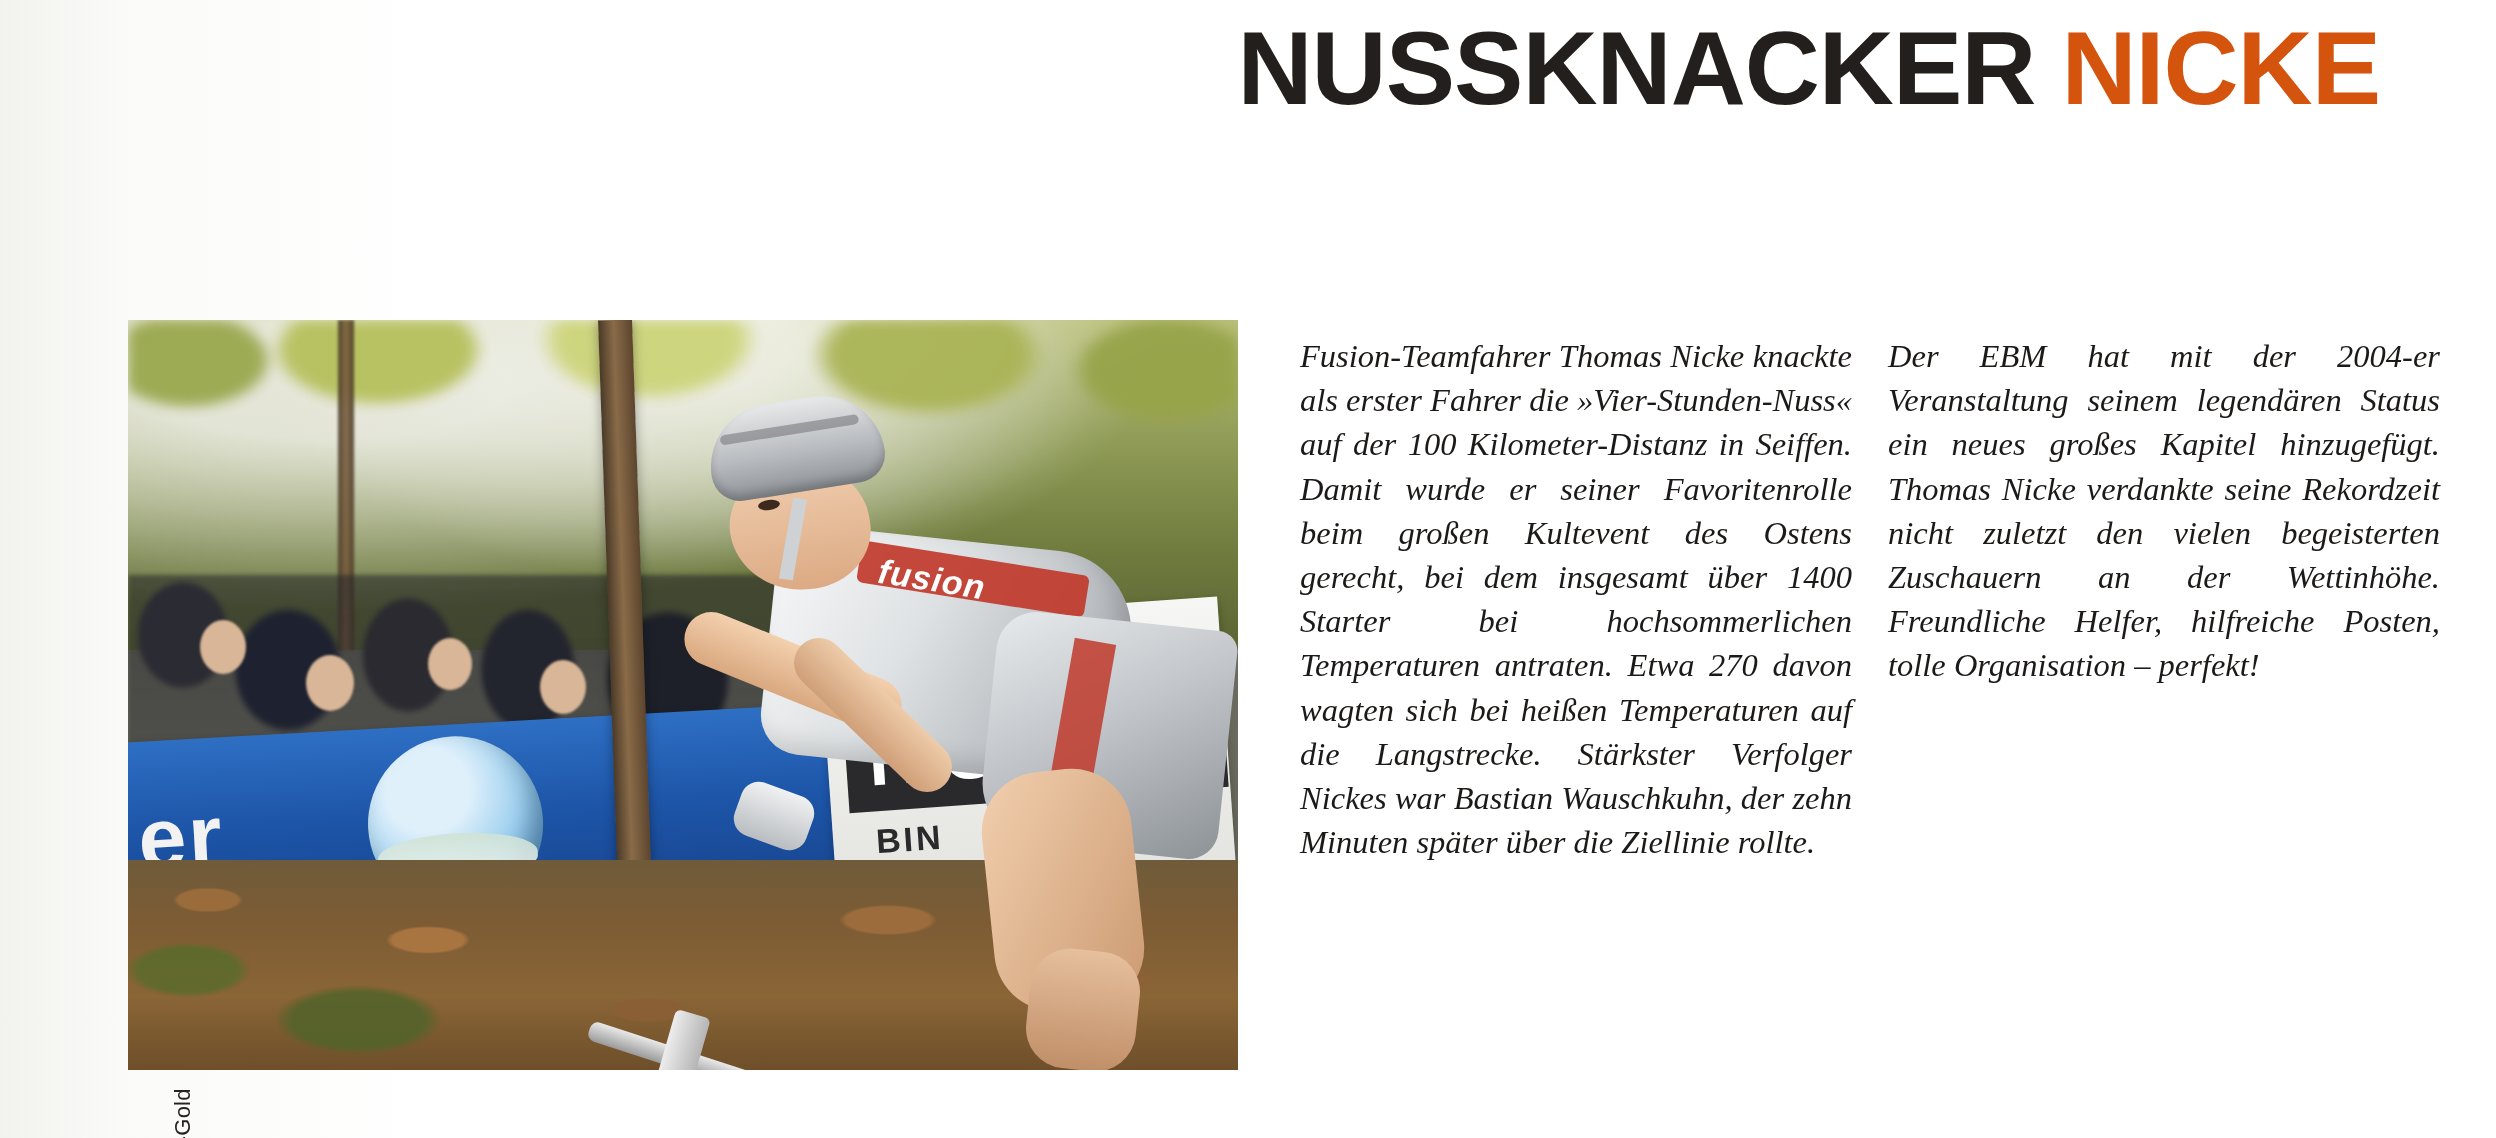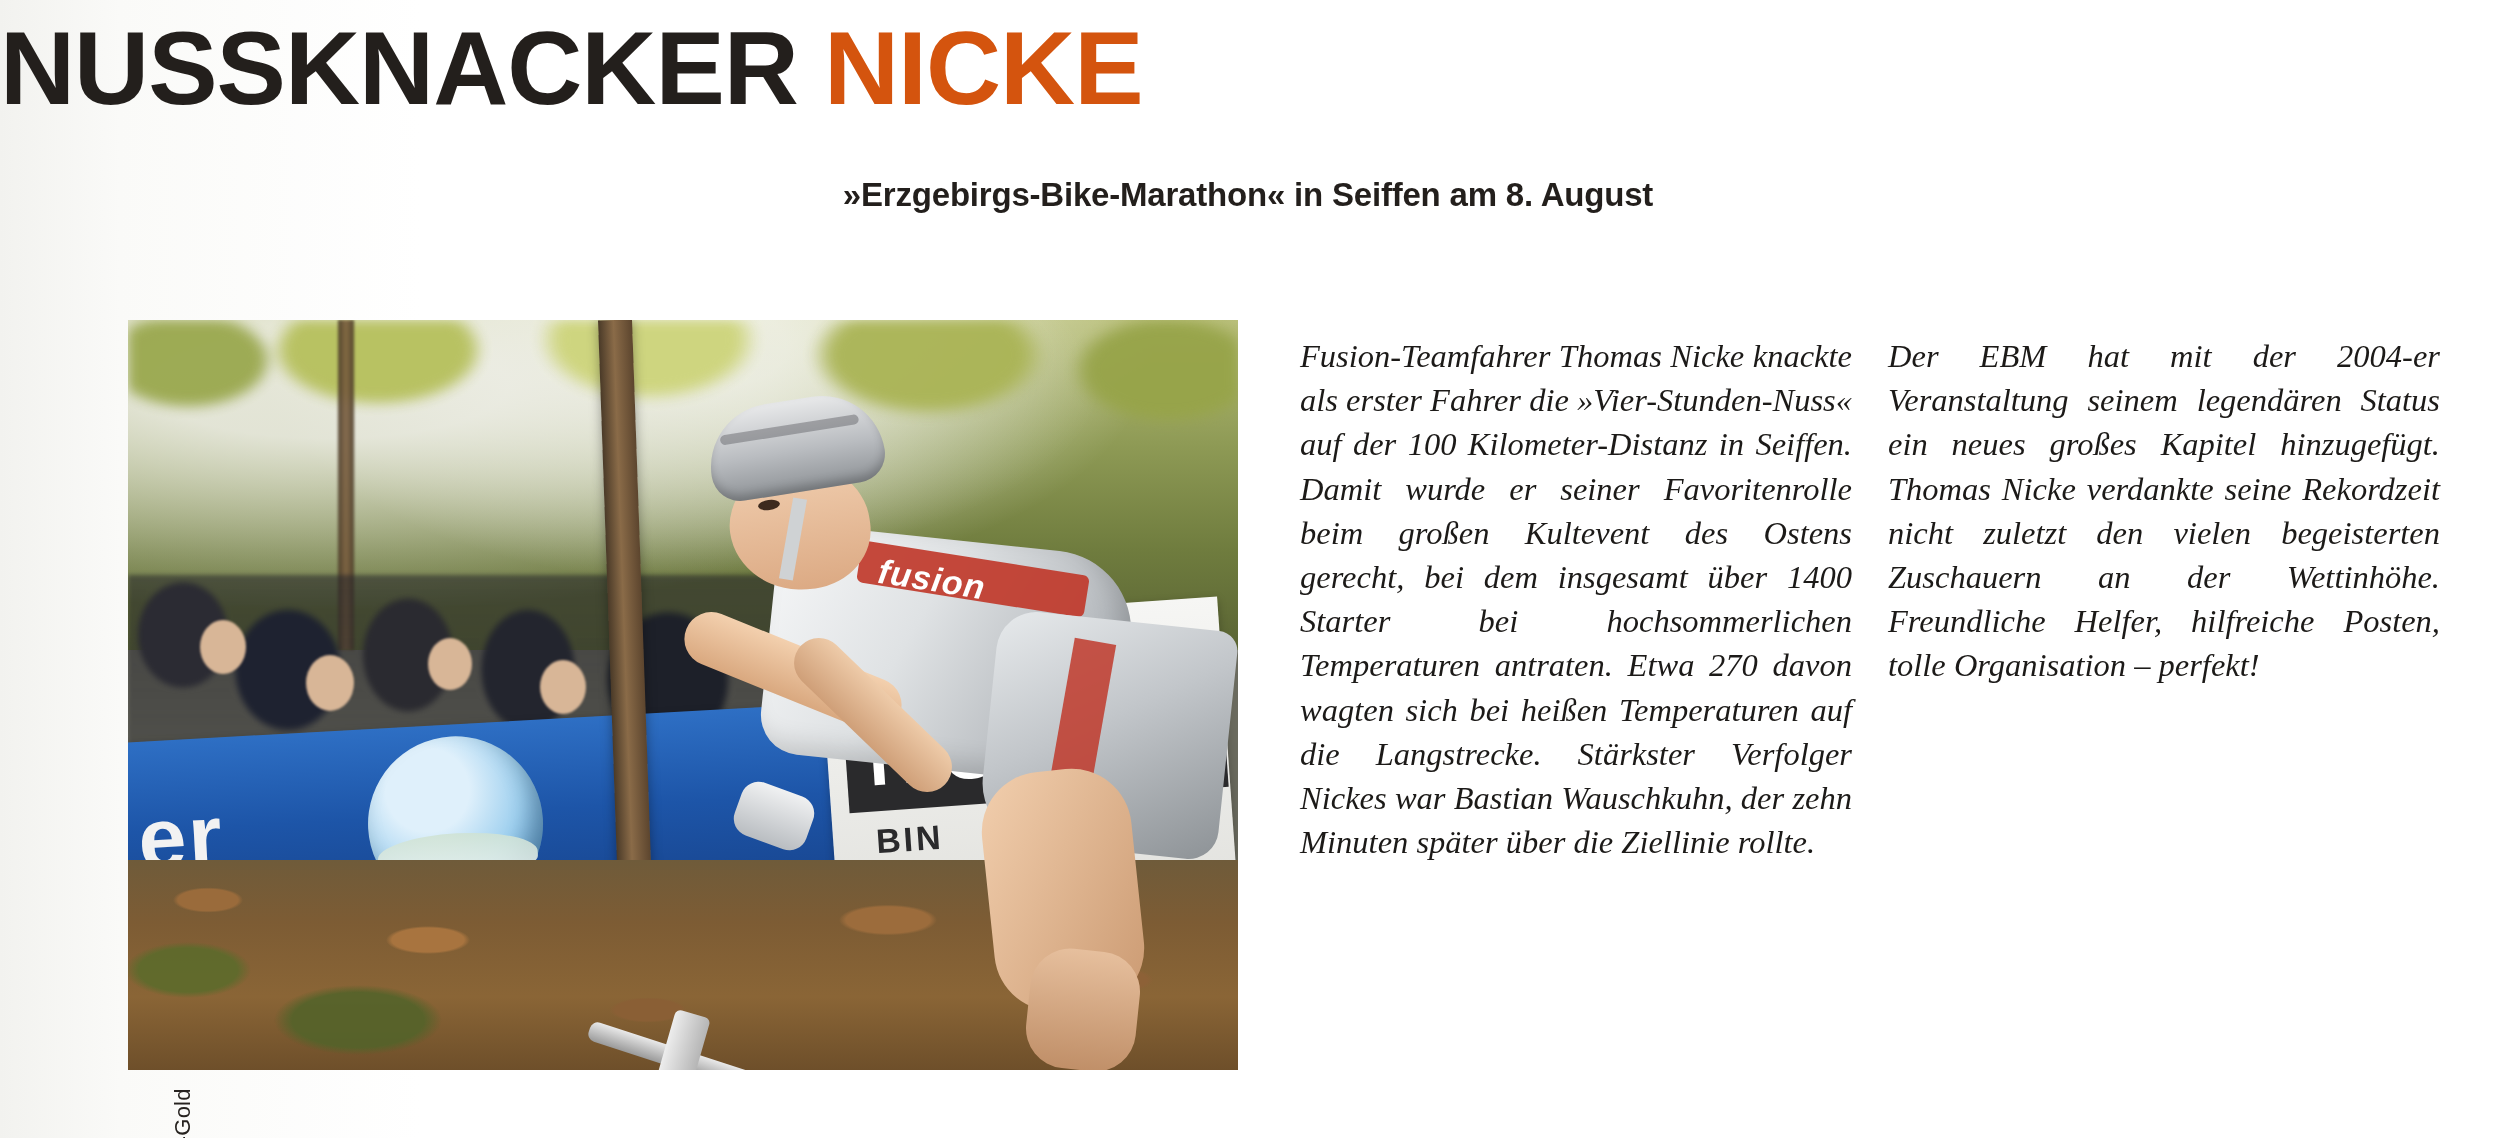--- a/index.html
+++ b/index.html
@@ -28,21 +28,21 @@
     width: 2496px; height: 1138px;
     background: linear-gradient(to right, #f2f2ef 0px, #fafaf8 120px, #ffffff 420px, #ffffff 100%);
   }
 
   
   .headline {
     position: absolute;
     left: 0;
     top: 8px;
     width: 2380px;
-    text-align: left;
+    text-align: right;
     font-family: "Liberation Sans", sans-serif;
     font-weight: bold;
     font-size: 104px;
     line-height: 120px;
     letter-spacing: -1px;
     white-space: nowrap;
   }
   .headline .part1 { color: #231f1c; }
   .headline .part2 { color: #d4540e; margin-left: 26px; }
 
@@ -388,21 +388,20 @@
 </head>
 <body>
 
 <div class="page">
   <div class="page-tint"></div>
 
   <div class="headline">
     <span class="part1">NUSSKNACKER</span><span class="part2">NICKE</span>
   </div>
 
-  <div class="subhead">»Erzgebirgs-Bike-Marathon« in Seiffen am 8. August</div>
 
   <div class="photo-wrap">
     <div class="photo">
       <div class="ph-sky"></div>
       <div class="ph-foliage"></div>
       <div class="ph-trunk2"></div>
       <div class="ph-crowd"></div>
       <div class="ph-face" style="left:72px; top:300px; width:46px; height:54px;"></div>
       <div class="ph-face" style="left:178px; top:335px; width:48px; height:56px;"></div>
       <div class="ph-face" style="left:300px; top:318px; width:44px; height:52px;"></div>

